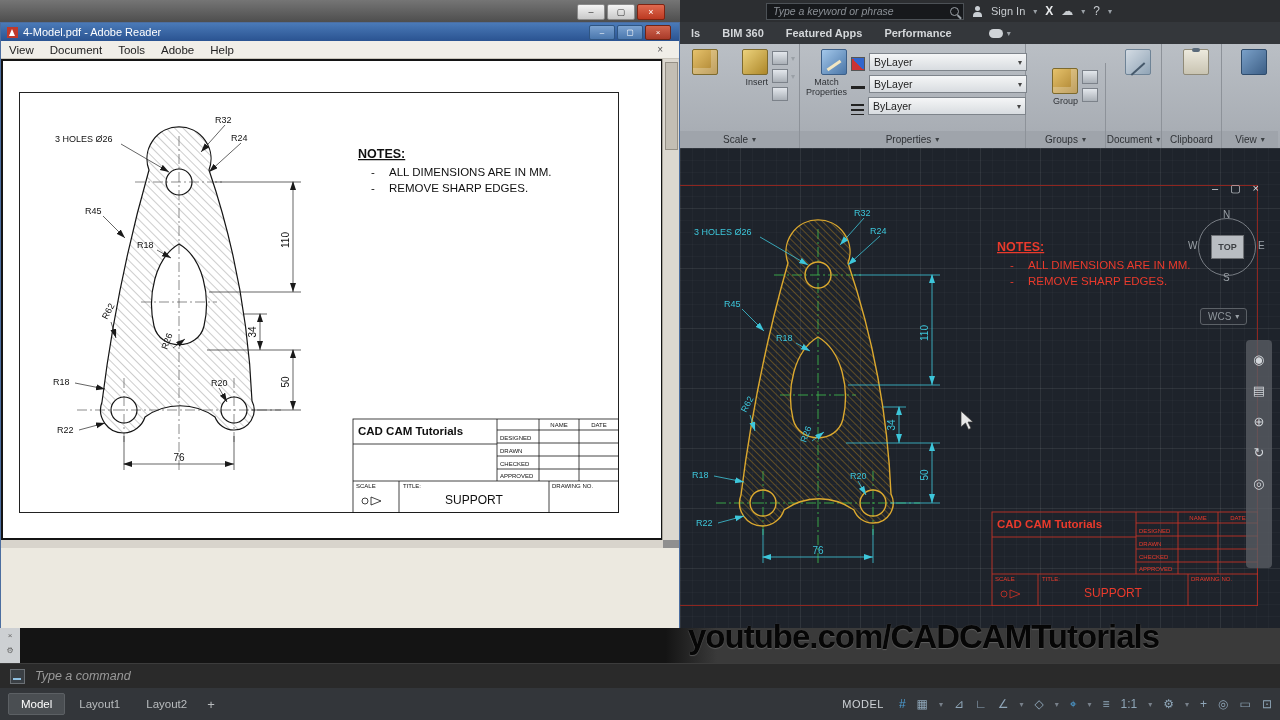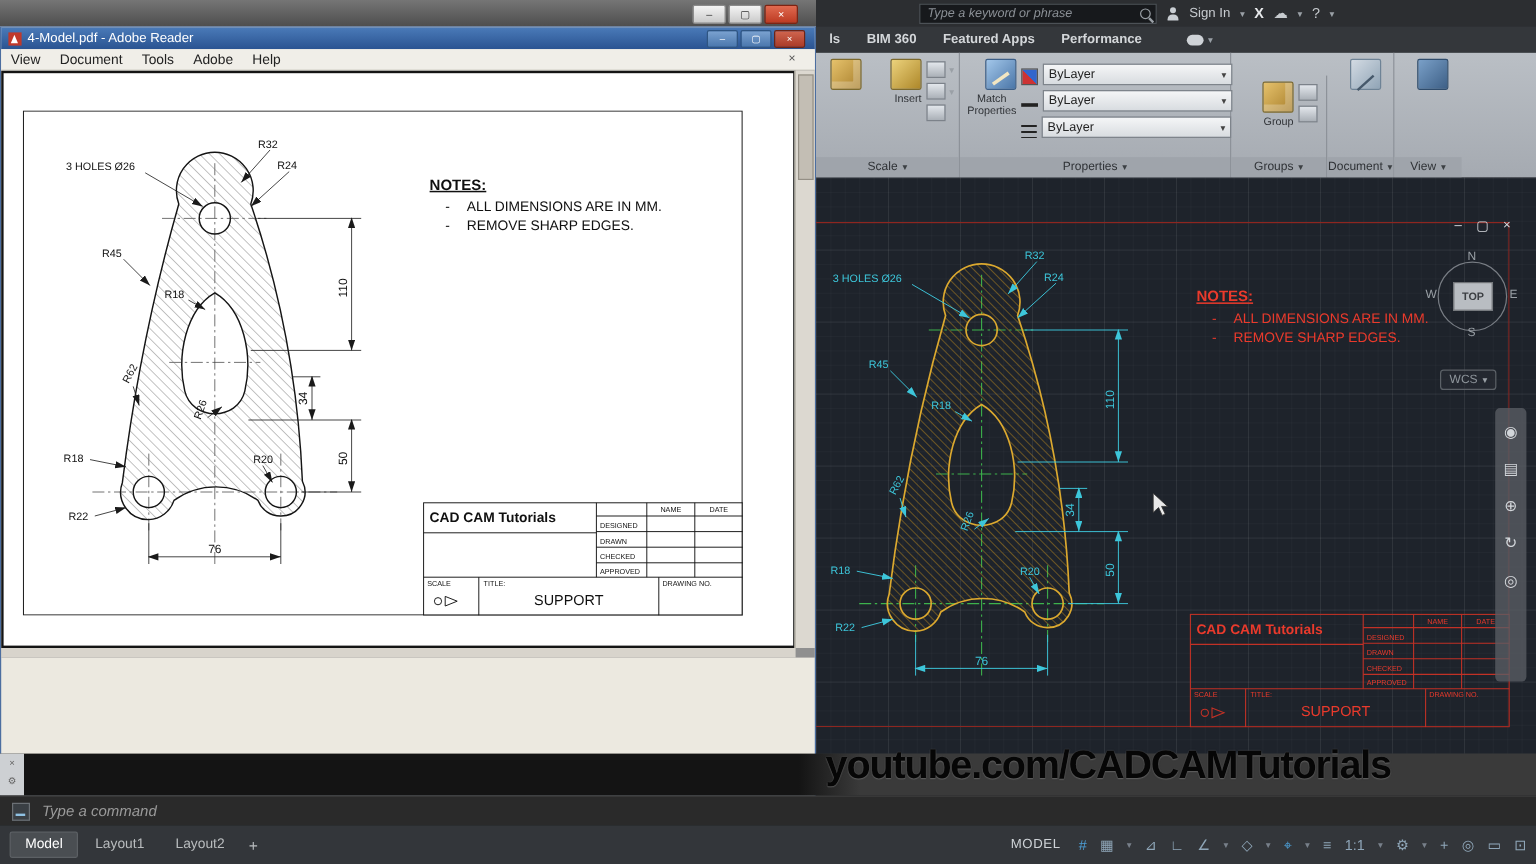--- a/index.html
+++ b/index.html
@@ -277,20 +277,30 @@
         <div class="bigbtn" style="width:32px;">
           <div class="icon26 icon-util"></div>
         </div>
       </div>
       <div class="panel-label">
         <span>Document</span>
         <span class="caret">▾</span>
       </div>
     </div>
 
+    <div class="panel" style="width:60px;">
+      <div class="panel-body" style="justify-content:center;">
+        <div class="bigbtn" style="width:32px;">
+          <div class="icon26 icon-clip"></div>
+        </div>
+      </div>
+      <div class="panel-label">
+        <span>Clipboard</span>
+      </div>
+    </div>
 
     <div class="panel" style="width:56px;border-right:none;">
       <div class="panel-body" style="justify-content:center;">
         <div class="bigbtn" style="width:32px;">
           <div class="icon26 icon-view"></div>
         </div>
       </div>
       <div class="panel-label">
         <span>View</span>
         <span class="caret">▾</span>

